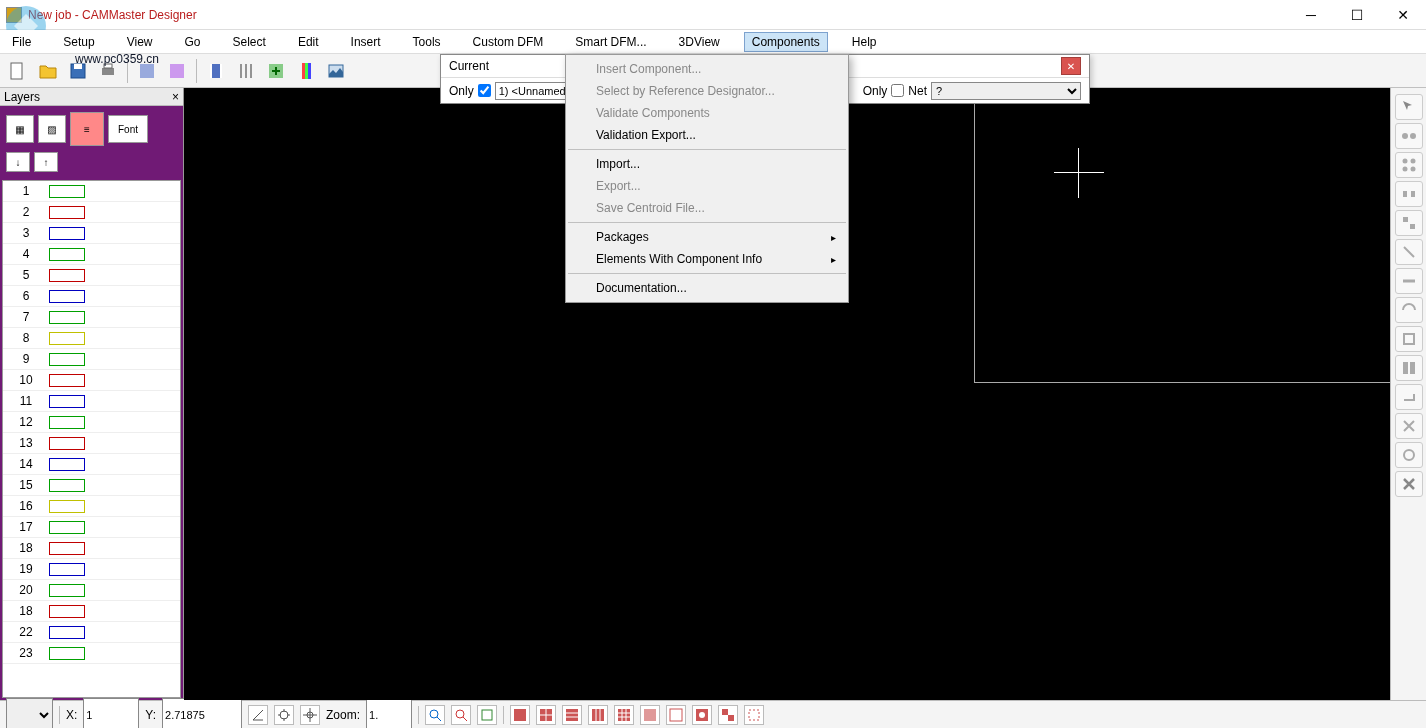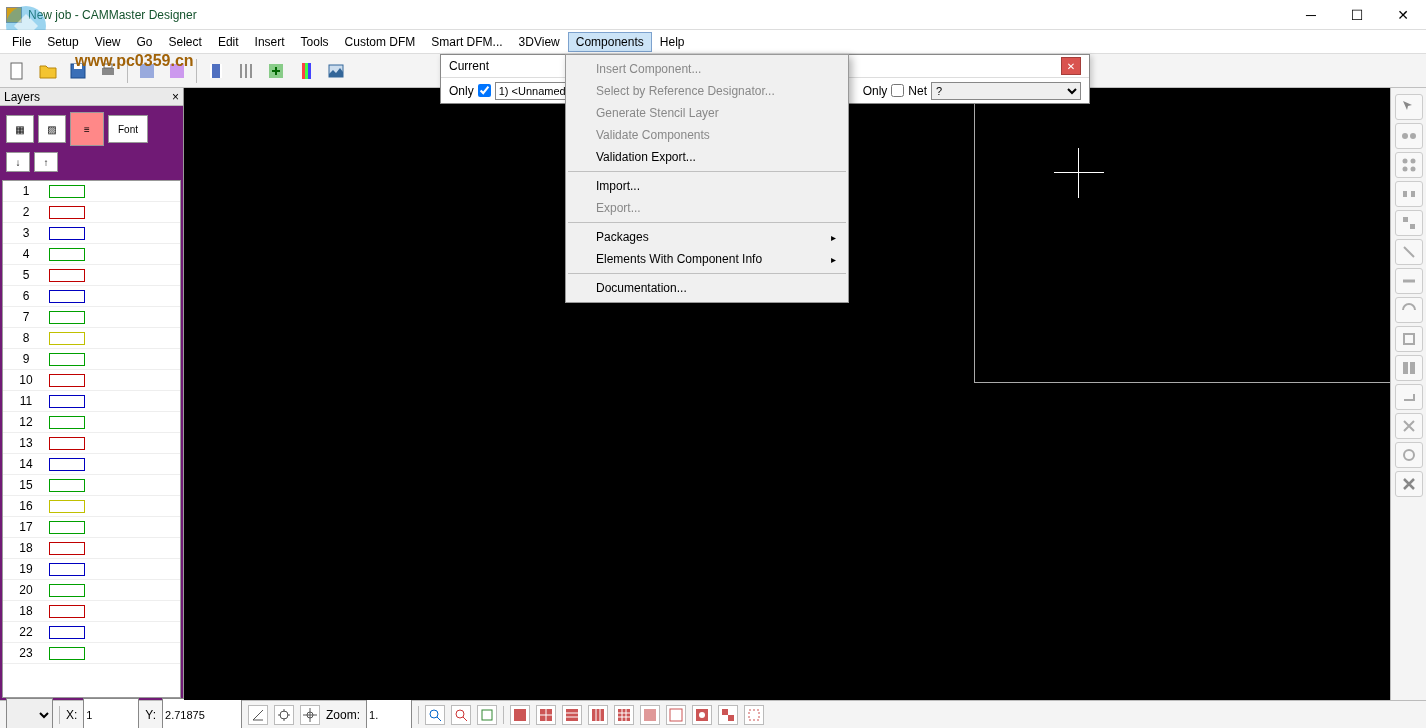--- a/index.html
+++ b/index.html
@@ -1,27 +1,27 @@
 <!DOCTYPE html>
 <html><head>
 <meta charset="utf-8">
 <style>
 * { box-sizing: border-box; margin: 0; padding: 0; font-family: "Segoe UI", Tahoma, sans-serif; font-size: 12px; }
 body { background: #f0f0f0; width: 1426px; height: 728px; overflow: hidden; position: relative; }
 .titlebar { height: 30px; background: #fff; display: flex; align-items: center; padding-left: 6px; border-bottom: 1px solid #ddd; }
 .titlebar .icon { width: 16px; height: 16px; background: #d4a017; border: 1px solid #888; margin-right: 6px; }
-.titlebar .title { color: #14532d; }
+.titlebar .title { color: #b91c1c; }
 .titlebar .winbtns { margin-left: auto; display: flex; }
 .titlebar .winbtn { width: 46px; height: 28px; display: flex; align-items: center; justify-content: center; font-size: 14px; }
-.menubar { height: 24px; background: #fff; display: flex; align-items: center; padding-left: 4px; border-bottom: 1px solid #ddd; position: relative; }
+.menubar { height: 24px; background: #fff; display: flex; align-items: center; padding-left: 4px; border-bottom: 1px solid #ddd; position: relative; gap: 16px; }
 .menuitem { padding: 3px 8px; cursor: default; }
 .menuitem.active { background: #cce4f7; border: 1px solid #7da2ce; padding: 2px 7px; }
 .watermark-logo { position: absolute; left: 2px; top: 2px; width: 48px; height: 48px; pointer-events: none; opacity: 0.8; }
 .watermark-text { position: absolute; left: 52px; top: 30px; color: #31a6e0; font-size: 14px; font-weight: bold; pointer-events: none; }
-.watermark-url  { position: absolute; left: 75px; top: 52px; color: #a16207; font-size: 16px; font-weight: bold; pointer-events: none; }
+.watermark-url  { position: absolute; left: 75px; top: 52px; color: #0f172a; font-size: 12px; font-weight: normal; pointer-events: none; }
 .toolbar { height: 34px; background: #f4f4f4; border-bottom: 1px solid #c0c0c0; display: flex; align-items: center; padding: 2px 4px; gap: 2px; }
 .tbtn { width: 28px; height: 28px; border: 1px solid transparent; display: flex; align-items: center; justify-content: center; }
 .tbtn svg { width: 20px; height: 20px; }
 .tsep { width: 1px; height: 24px; background: #bbb; margin: 0 3px; }
 
 .content { display: flex; height: calc(100% - 30px - 24px - 34px - 28px); }
 .layers-panel { width: 184px; background: #701a75; border-right: 1px solid #999; display: flex; flex-direction: column; }
 .layers-header { height: 18px; background: #eaeaea; border-bottom: 1px solid #bbb; display: flex; align-items: center; padding: 0 4px; font-size: 11px; }
 .layers-header .close { margin-left: auto; cursor: pointer; }
 .layers-ctl { padding: 6px; display: flex; align-items: center; gap: 4px; flex-wrap: wrap; }
@@ -378,26 +378,26 @@
     <span>Only</span>
     <input type="checkbox" style="">
     <span>Net</span>
     <select style="width:150px"><option>?</option></select>
   </div>
 </div>
 
 <div class="dropdown" id="dropdown">
     <div class="dd-item disabled">Insert Component...</div>
     <div class="dd-item disabled">Select by Reference Designator...</div>
-    <div class="dd-item disabled">Generate Stencil Layer</div>
     <div class="dd-item disabled">Validate Components</div>
     <div class="dd-item">Validation Export...</div>
     <div class="dd-sep"></div>
     <div class="dd-item">Import...</div>
     <div class="dd-item disabled">Export...</div>
+    <div class="dd-item disabled">Save Centroid File...</div>
     <div class="dd-sep"></div>
     <div class="dd-item">Packages<span class="arrow">▸</span></div>
     <div class="dd-item">Elements With Component Info<span class="arrow">▸</span></div>
     <div class="dd-sep"></div>
     <div class="dd-item">Documentation...</div>
   </div>
 
 <div class="statusbar">
   <select><option>inch</option></select>
   <span style="border-left:1px solid #bbb;height:18px;"></span>

